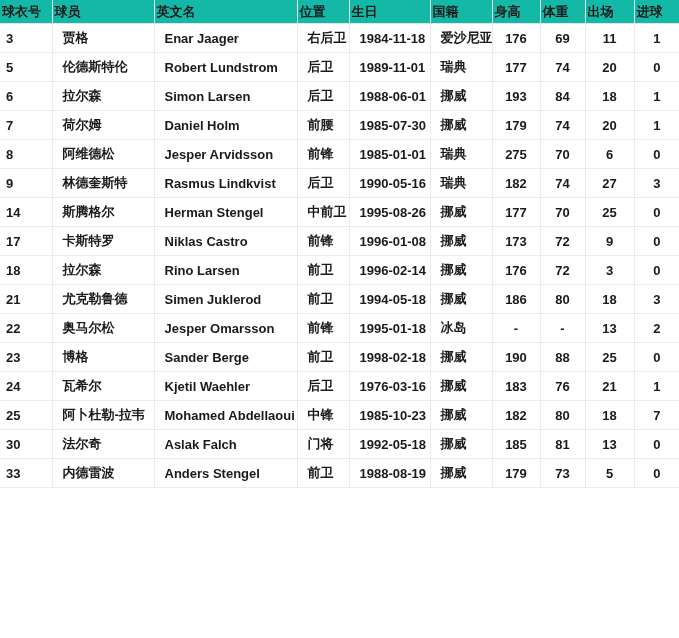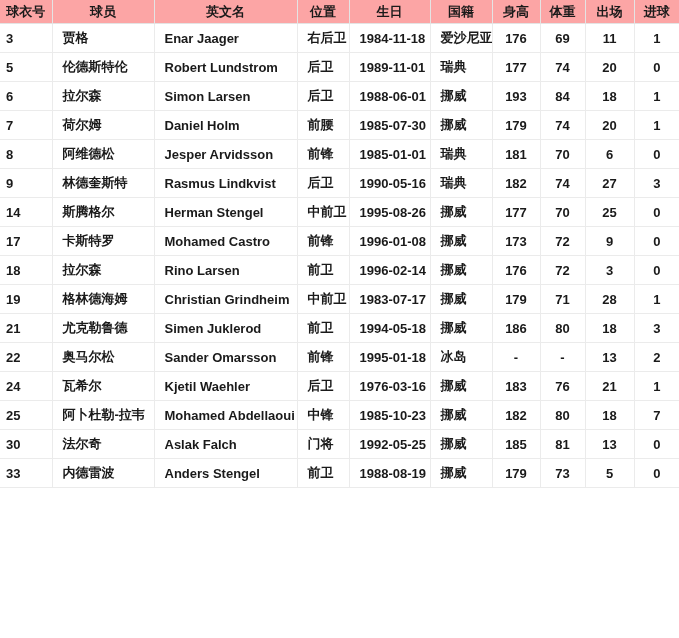--- a/index.html
+++ b/index.html
@@ -10,23 +10,23 @@
   }
   #roster-table {
     width: 679px;
     border-collapse: collapse;
     table-layout: fixed;
     font-size: 13px;
     font-weight: 700;
     color: #1a1a1a;
   }
   #roster-table th {
-    background: #fca5a5;
+    background: #14b8a6;
     height: 23px;
-    text-align: center;
+    text-align: left;
     font-weight: 700;
     border-bottom: 1px solid #e4e4e4;
     border-right: 1px solid #e4e4e4;
     padding: 0 2px;
     white-space: nowrap;
     overflow: hidden;
   }
   #roster-table td {
     background: #ffffff;
     height: 28px;
@@ -131,21 +131,21 @@
         <td>20</td>
         <td>1</td>
       </tr>
       <tr>
         <td>8</td>
         <td>阿维德松</td>
         <td>Jesper Arvidsson</td>
         <td>前锋</td>
         <td>1985-01-01</td>
         <td>瑞典</td>
-        <td>181</td>
+        <td>275</td>
         <td>70</td>
         <td>6</td>
         <td>0</td>
       </tr>
       <tr>
         <td>9</td>
         <td>林德奎斯特</td>
         <td>Rasmus Lindkvist</td>
         <td>后卫</td>
         <td>1990-05-16</td>
@@ -163,21 +163,21 @@
         <td>1995-08-26</td>
         <td>挪威</td>
         <td>177</td>
         <td>70</td>
         <td>25</td>
         <td>0</td>
       </tr>
       <tr>
         <td>17</td>
         <td>卡斯特罗</td>
-        <td>Mohamed Castro</td>
+        <td>Niklas Castro</td>
         <td>前锋</td>
         <td>1996-01-08</td>
         <td>挪威</td>
         <td>173</td>
         <td>72</td>
         <td>9</td>
         <td>0</td>
       </tr>
       <tr>
         <td>18</td>
@@ -185,56 +185,56 @@
         <td>Rino Larsen</td>
         <td>前卫</td>
         <td>1996-02-14</td>
         <td>挪威</td>
         <td>176</td>
         <td>72</td>
         <td>3</td>
         <td>0</td>
       </tr>
       <tr>
-        <td>19</td>
-        <td>格林德海姆</td>
-        <td>Christian Grindheim</td>
-        <td>中前卫</td>
-        <td>1983-07-17</td>
-        <td>挪威</td>
-        <td>179</td>
-        <td>71</td>
-        <td>28</td>
-        <td>1</td>
-      </tr>
-      <tr>
         <td>21</td>
         <td>尤克勒鲁德</td>
         <td>Simen Juklerod</td>
         <td>前卫</td>
         <td>1994-05-18</td>
         <td>挪威</td>
         <td>186</td>
         <td>80</td>
         <td>18</td>
         <td>3</td>
       </tr>
       <tr>
         <td>22</td>
         <td>奥马尔松</td>
-        <td>Sander Omarsson</td>
+        <td>Jesper Omarsson</td>
         <td>前锋</td>
         <td>1995-01-18</td>
         <td>冰岛</td>
         <td>-</td>
         <td>-</td>
         <td>13</td>
         <td>2</td>
       </tr>
       <tr>
+        <td>23</td>
+        <td>博格</td>
+        <td>Sander Berge</td>
+        <td>前卫</td>
+        <td>1998-02-18</td>
+        <td>挪威</td>
+        <td>190</td>
+        <td>88</td>
+        <td>25</td>
+        <td>0</td>
+      </tr>
+      <tr>
         <td>24</td>
         <td>瓦希尔</td>
         <td>Kjetil Waehler</td>
         <td>后卫</td>
         <td>1976-03-16</td>
         <td>挪威</td>
         <td>183</td>
         <td>76</td>
         <td>21</td>
         <td>1</td>
@@ -249,21 +249,21 @@
         <td>182</td>
         <td>80</td>
         <td>18</td>
         <td>7</td>
       </tr>
       <tr>
         <td>30</td>
         <td>法尔奇</td>
         <td>Aslak Falch</td>
         <td>门将</td>
-        <td>1992-05-25</td>
+        <td>1992-05-18</td>
         <td>挪威</td>
         <td>185</td>
         <td>81</td>
         <td>13</td>
         <td>0</td>
       </tr>
       <tr>
         <td>33</td>
         <td>内德雷波</td>
         <td>Anders Stengel</td>

